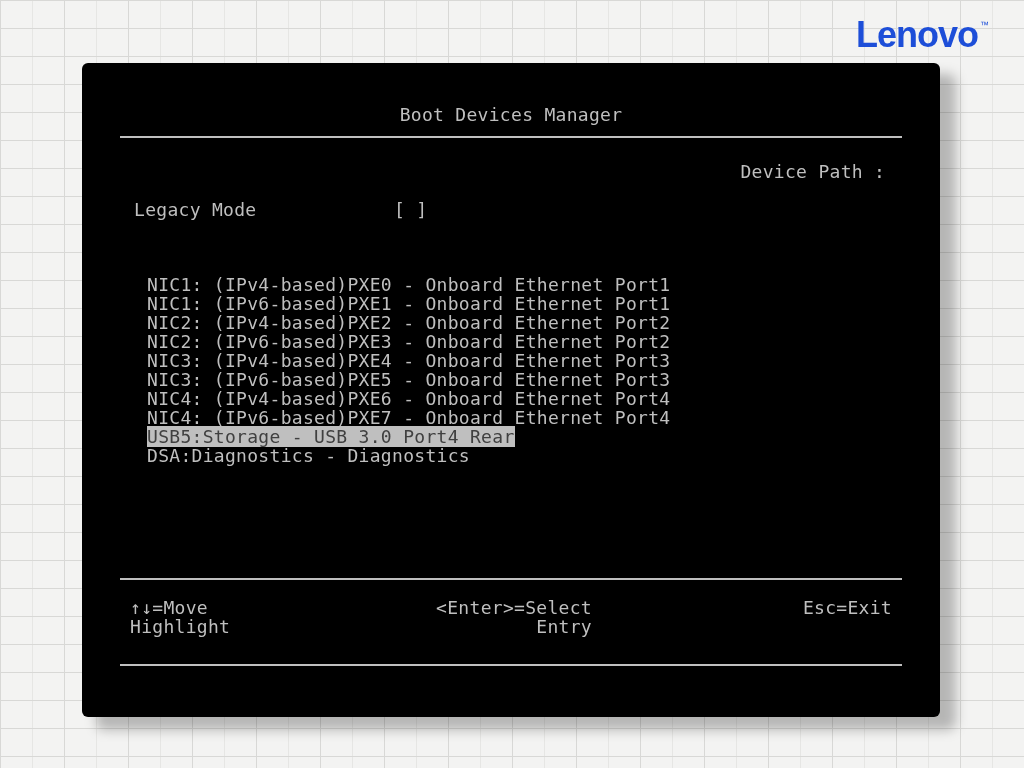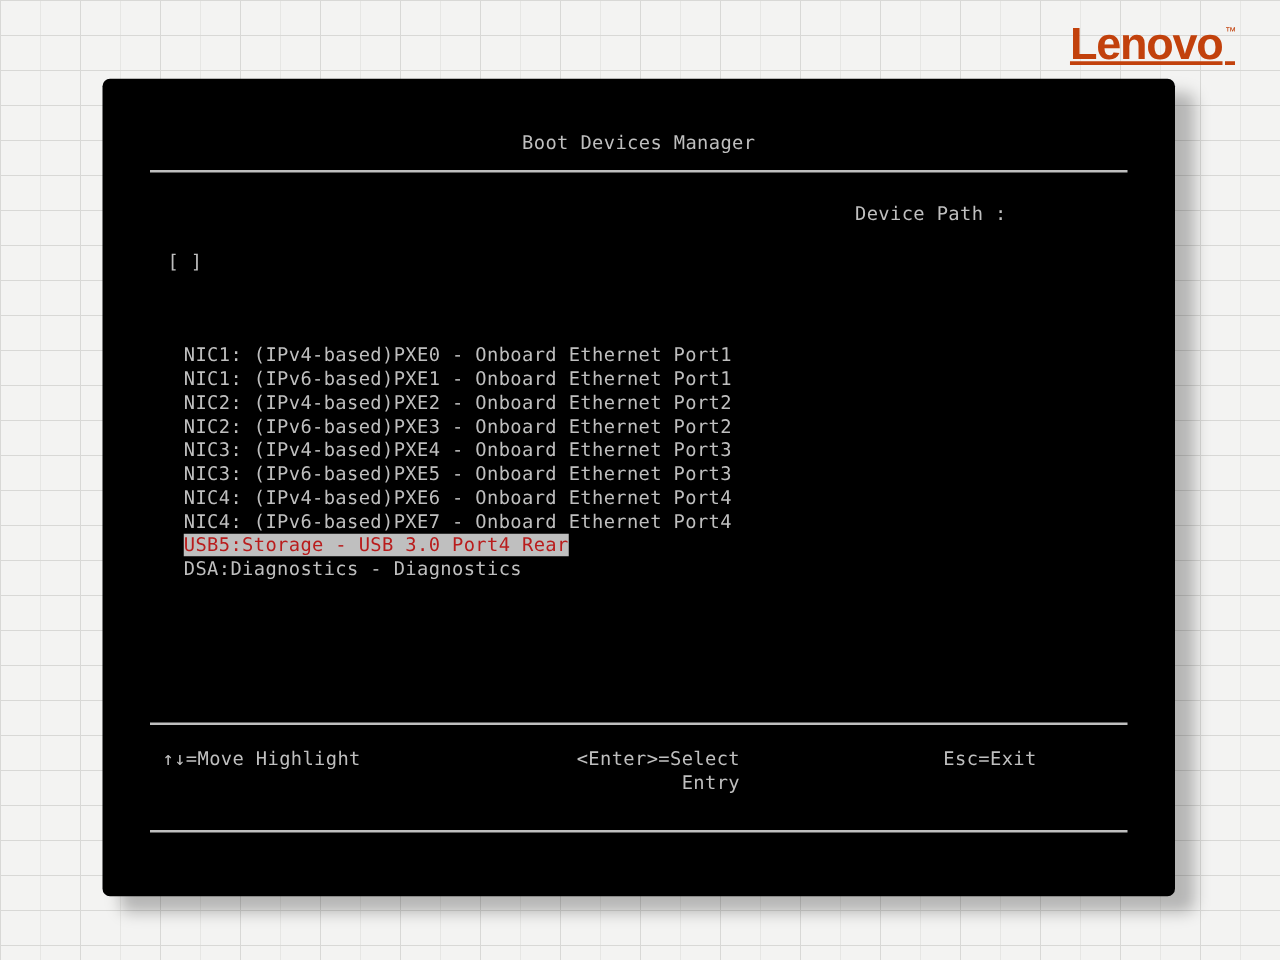--- a/index.html
+++ b/index.html
@@ -30,23 +30,22 @@
     background-position: 32px 14px;
     opacity: 0.5;
   }
 
   .brand {
     position: absolute;
     top: 14px;
     right: 36px;
     font-weight: 900;
     font-size: 36px;
-    color: #c2410c;
+    color: #1d4ed8;
     letter-spacing: -1px;
-    text-decoration: underline;
   }
   .brand .tm {
     font-size: 9px;
     font-weight: 400;
     vertical-align: top;
     margin-left: 2px;
     position: relative;
     top: 6px;
   }
 
@@ -67,21 +66,21 @@
     width: 858px;
     height: 654px;
     background: #000;
     border-radius: 6px;
     box-sizing: border-box;
     padding: 12px 20px 12px 20px;
   }
   .bios-inner {
     color: #bfbfbf;
     font-family: "Lucida Console", "Consolas", monospace;
-    font-size: 15px;
+    font-size: 18px;
     line-height: 19px;
     letter-spacing: 0.3px;
     width: 100%;
     height: 100%;
     box-sizing: border-box;
     position: relative;
   }
   .title-area {
     text-align: center;
     padding-top: 30px;
@@ -113,21 +112,21 @@
   }
   .legacy-label { flex: 0 0 260px; }
   .legacy-value { }
   .device-item {
     display: block;
     cursor: default;
     margin-left: 13px;
   }
   .device-item.selected span {
     background: #bfbfbf;
-    color: #b91c1c;
+    color: #404040;
   }
   .device-item span {
     display: inline;
   }
   .footer {
     position: absolute;
     bottom: 29px;
     left: 0;
     right: 0;
   }
@@ -136,21 +135,21 @@
     margin-top: 10px;
   }
   .footer-hints {
     display: flex;
     padding: 8px 28px 18px 28px;
   }
   .footer-hints .hint {
     flex: 1;
   }
   .footer-hints .hint.center { text-align: right; padding-left: 100px;}
-  .footer-hints .hint.right { text-align: center; padding-left: 100px; flex:0 0 200px;}
+  .footer-hints .hint.right { text-align: right; padding-left: 100px; flex:0 0 200px;}
 </style>
 </head>
 <body>
 
 <div class="bg"></div>
 
 <div class="brand">
   <span>Lenovo</span><span class="tm">™</span>
 </div>
 
@@ -161,20 +160,21 @@
 
     <div class="title-area">
       <span>Boot Devices Manager</span>
     </div>
     <hr class="divider">
 
     <div class="content">
 
       <div class="left-col">
         <div class="legacy-row">
+          <span class="legacy-label">Legacy Mode</span>
           <span class="legacy-value">[ ]</span>
         </div>
         <div id="device-list"><div class="device-item"><span>NIC1: (IPv4-based)PXE0 - Onboard Ethernet Port1</span></div><div class="device-item"><span>NIC1: (IPv6-based)PXE1 - Onboard Ethernet Port1</span></div><div class="device-item"><span>NIC2: (IPv4-based)PXE2 - Onboard Ethernet Port2</span></div><div class="device-item"><span>NIC2: (IPv6-based)PXE3 - Onboard Ethernet Port2</span></div><div class="device-item"><span>NIC3: (IPv4-based)PXE4 - Onboard Ethernet Port3</span></div><div class="device-item"><span>NIC3: (IPv6-based)PXE5 - Onboard Ethernet Port3</span></div><div class="device-item"><span>NIC4: (IPv4-based)PXE6 - Onboard Ethernet Port4</span></div><div class="device-item"><span>NIC4: (IPv6-based)PXE7 - Onboard Ethernet Port4</span></div><div class="device-item selected"><span>USB5:Storage - USB 3.0 Port4 Rear</span></div><div class="device-item"><span>DSA:Diagnostics - Diagnostics</span></div></div>
       </div>
 
       <div class="right-col">
         <div>Device Path :</div>
       </div>
 
     </div>

